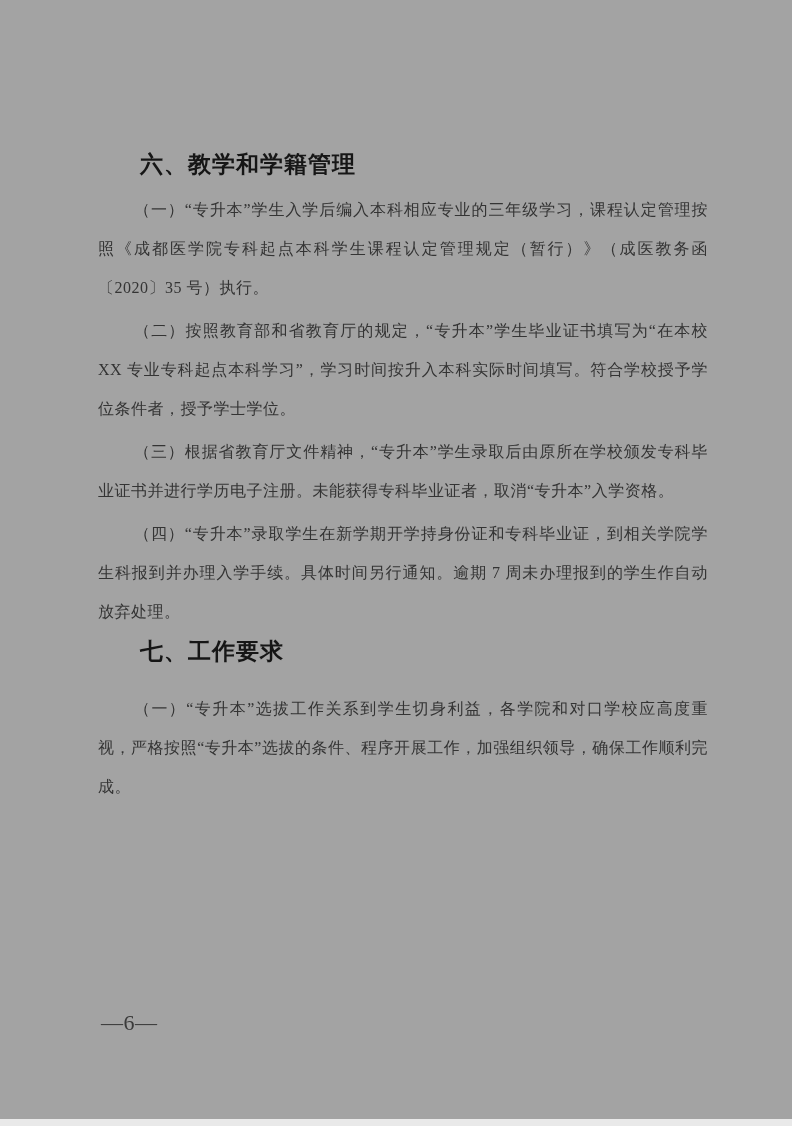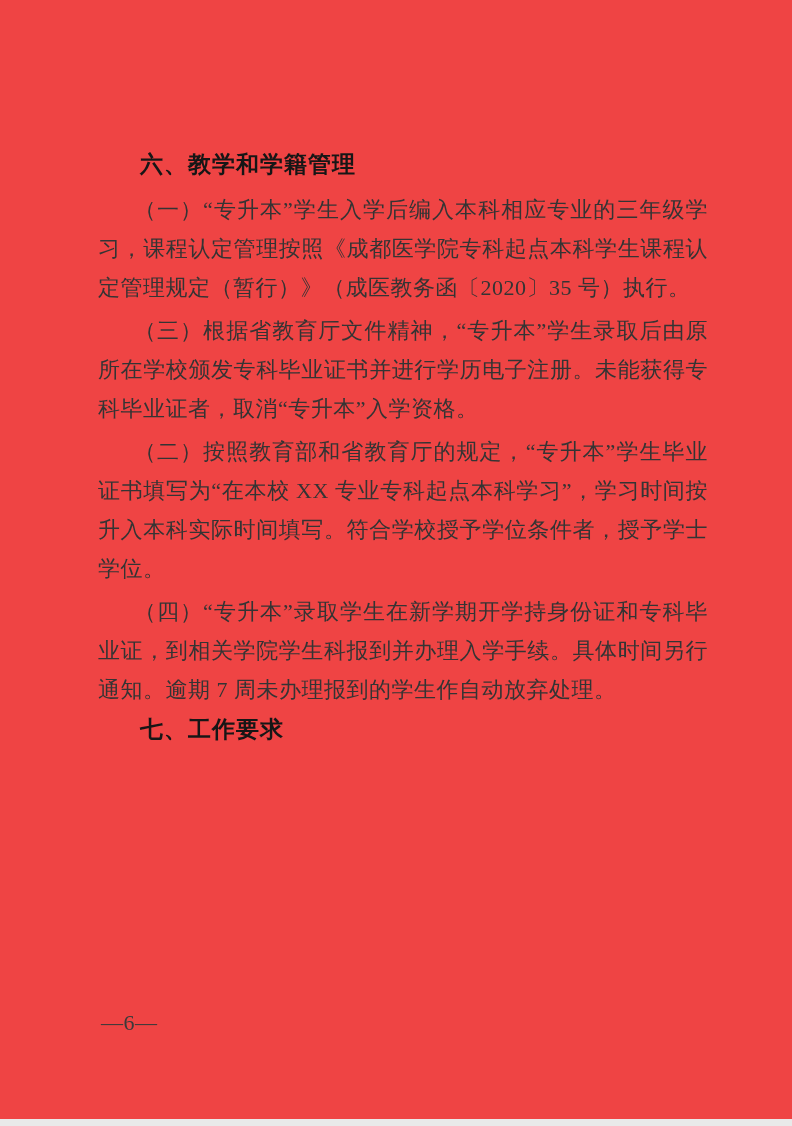--- a/index.html
+++ b/index.html
@@ -14,21 +14,21 @@
     font-family: "Liberation Serif", "DejaVu Serif", serif;
     color: #343434;
     overflow: hidden;
   }
   .page {
     position: absolute;
     left: 0;
     top: 0;
     width: 792px;
     height: 1126px;
-    background: #ef4444;
+    background: #a3a3a3;
     overflow: hidden;
   }
   .content {
     position: absolute;
     left: 98px;
     top: 148px;
     width: 610px;
   }
   .sec-heading {
     font-family: "Liberation Sans", "DejaVu Sans", sans-serif;
@@ -38,21 +38,21 @@
     letter-spacing: 1px;
     color: #161616;
     margin: 0 0 10px 0;
     text-indent: 42px;
   }
   .sec-heading.second {
     margin-top: 2px;
     margin-bottom: 22px;
   }
   .para {
-    font-size: 22px;
+    font-size: 16px;
     line-height: 39px;
     letter-spacing: 0.5px;
     margin: 0 0 4px 0;
     text-indent: 36px;
     text-align: justify;
     text-justify: inter-ideograph;
     color: #343434;
   }
   .page-number {
     position: absolute;
@@ -75,29 +75,30 @@
 <body>
 
 <div class="page">
 
   <div class="content">
 
     <h2 class="sec-heading">六、教学和学籍管理</h2>
 
     <p class="para">（一）“专升本”学生入学后编入本科相应专业的三年级学习，课程认定管理按照《成都医学院专科起点本科学生课程认定管理规定（暂行）》（成医教务函〔2020〕35 号）执行。</p>
 
+    <p class="para">（二）按照教育部和省教育厅的规定，“专升本”学生毕业证书填写为“在本校 XX 专业专科起点本科学习”，学习时间按升入本科实际时间填写。符合学校授予学位条件者，授予学士学位。</p>
+
     <p class="para">（三）根据省教育厅文件精神，“专升本”学生录取后由原所在学校颁发专科毕业证书并进行学历电子注册。未能获得专科毕业证者，取消“专升本”入学资格。</p>
-
-    <p class="para">（二）按照教育部和省教育厅的规定，“专升本”学生毕业证书填写为“在本校 XX 专业专科起点本科学习”，学习时间按升入本科实际时间填写。符合学校授予学位条件者，授予学士学位。</p>
 
     <p class="para">（四）“专升本”录取学生在新学期开学持身份证和专科毕业证，到相关学院学生科报到并办理入学手续。具体时间另行通知。逾期 7 周未办理报到的学生作自动放弃处理。</p>
 
 
     <h2 class="sec-heading second">七、工作要求</h2>
 
+    <p class="para">（一）“专升本”选拔工作关系到学生切身利益，各学院和对口学校应高度重视，严格按照“专升本”选拔的条件、程序开展工作，加强组织领导，确保工作顺利完成。</p>
 
 
   </div>
 
   <div class="page-number">—6—</div>
 
   <div class="scan-edge-bottom"></div>
 
 </div>
 

